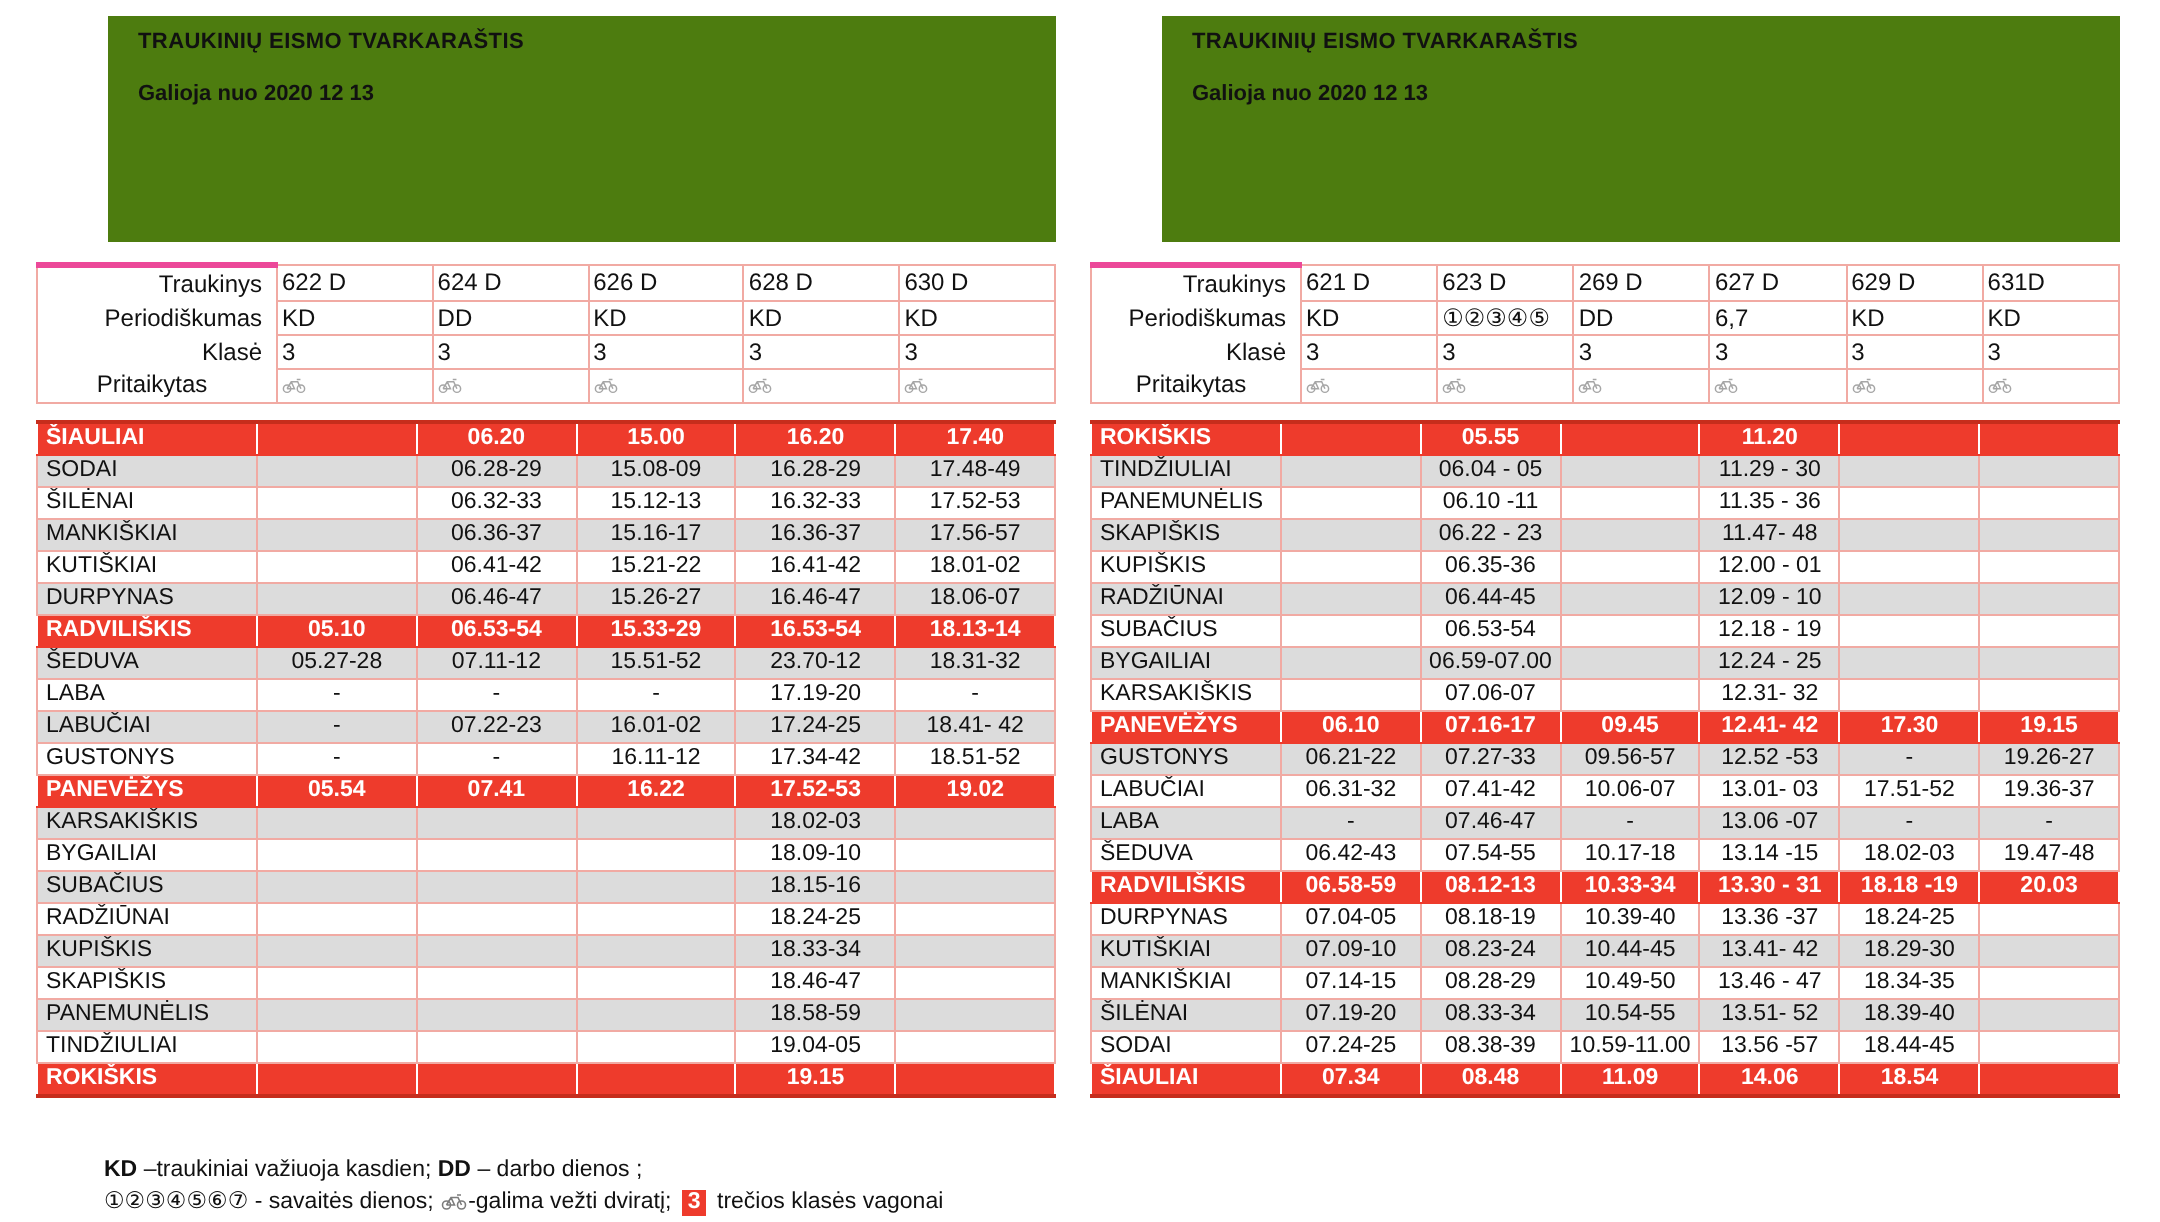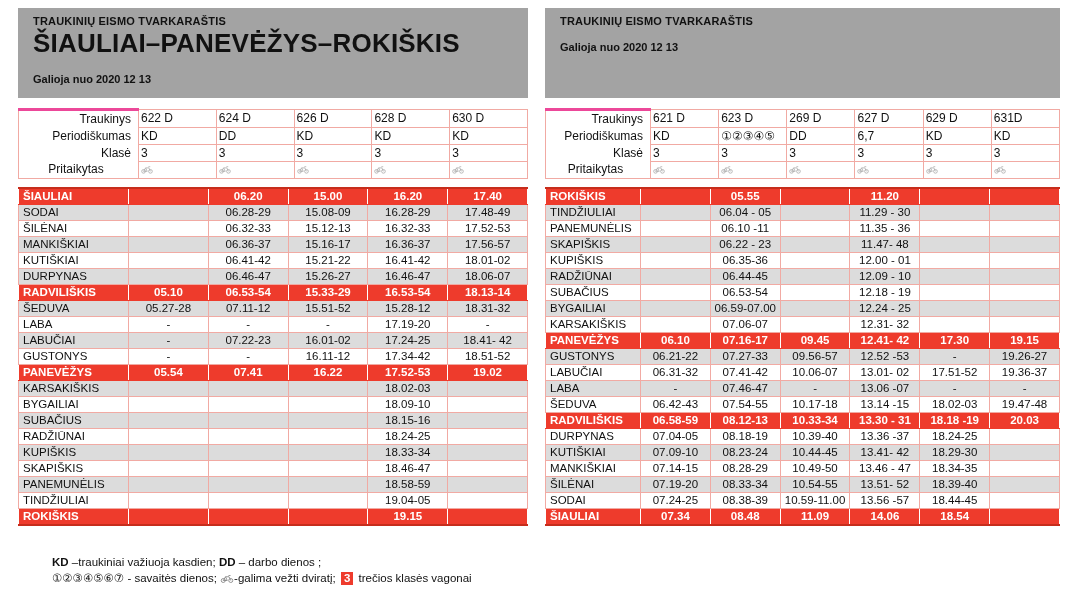--- a/index.html
+++ b/index.html
@@ -5,21 +5,21 @@
   html,body { margin:0; padding:0; }
   body {
     width:1080px; height:611px; background:#ffffff;
     font-family:"Liberation Sans", sans-serif; color:#111;
     overflow:hidden;
   }
   .sheets { display:flex; gap:17px; padding:8px 0 0 18px; }
   .sheet-left  { width:510px; }
   .sheet-right { width:515px; }
 
-  .banner { background:#a3a3a3; height:90px; box-sizing:border-box; padding:7px 0 0 15px; }
+  .banner { background:#4d7c0f; height:113px; box-sizing:border-box; padding:7px 0 0 15px;margin-left:36px; }
   .banner-sub   { font-size:11px; font-weight:bold; letter-spacing:.2px; }
   .banner-title { font-size:26px; font-weight:bold; letter-spacing:.2px; margin-top:1px; white-space:nowrap; }
   .banner-valid { font-size:11px; font-weight:bold; margin-top:14px; }
 
   table { border-collapse:collapse; table-layout:fixed; width:100%; }
 
   .info-table { margin-top:10px; font-size:12px; }
   .info-table td {
     border:1px solid #f1aaa3; height:16px; padding:0 2px;
     text-align:left; white-space:nowrap; overflow:hidden;
@@ -59,21 +59,20 @@
   }
 </style>
 </head>
 <body>
 
 <div class="sheets">
 
   <div class="sheet sheet-left">
     <div class="banner">
       <div class="banner-sub">TRAUKINIŲ EISMO TVARKARAŠTIS</div>
-      <div class="banner-title">ŠIAULIAI–PANEVĖŽYS–ROKIŠKIS</div>
       <div class="banner-valid">Galioja nuo 2020 12 13</div>
     </div>
     <table class="info-table">
         <tbody>
           <tr>
             <td class="label" style="width: 110px;">Traukinys</td>
             <td>622 D</td>
             <td>624 D</td>
             <td>626 D</td>
             <td>628 D</td>
@@ -189,21 +188,21 @@
             <td class="time">06.53-54</td>
             <td class="time">15.33-29</td>
             <td class="time">16.53-54</td>
             <td class="time">18.13-14</td>
           </tr>
           <tr class="gray">
             <td class="station">ŠEDUVA</td>
             <td class="time">05.27-28</td>
             <td class="time">07.11-12</td>
             <td class="time">15.51-52</td>
-            <td class="time">15.28-12</td>
+            <td class="time">23.70-12</td>
             <td class="time">18.31-32</td>
           </tr>
           <tr class="white">
             <td class="station">LABA</td>
             <td class="time">-</td>
             <td class="time">-</td>
             <td class="time">-</td>
             <td class="time">17.19-20</td>
             <td class="time">-</td>
           </tr>
@@ -484,21 +483,21 @@
             <td class="time">09.56-57</td>
             <td class="time">12.52 -53</td>
             <td class="time">-</td>
             <td class="time">19.26-27</td>
           </tr>
           <tr class="white">
             <td class="station">LABUČIAI</td>
             <td class="time">06.31-32</td>
             <td class="time">07.41-42</td>
             <td class="time">10.06-07</td>
-            <td class="time">13.01- 02</td>
+            <td class="time">13.01- 03</td>
             <td class="time">17.51-52</td>
             <td class="time">19.36-37</td>
           </tr>
           <tr class="gray">
             <td class="station">LABA</td>
             <td class="time">-</td>
             <td class="time">07.46-47</td>
             <td class="time">-</td>
             <td class="time">13.06 -07</td>
             <td class="time">-</td>

